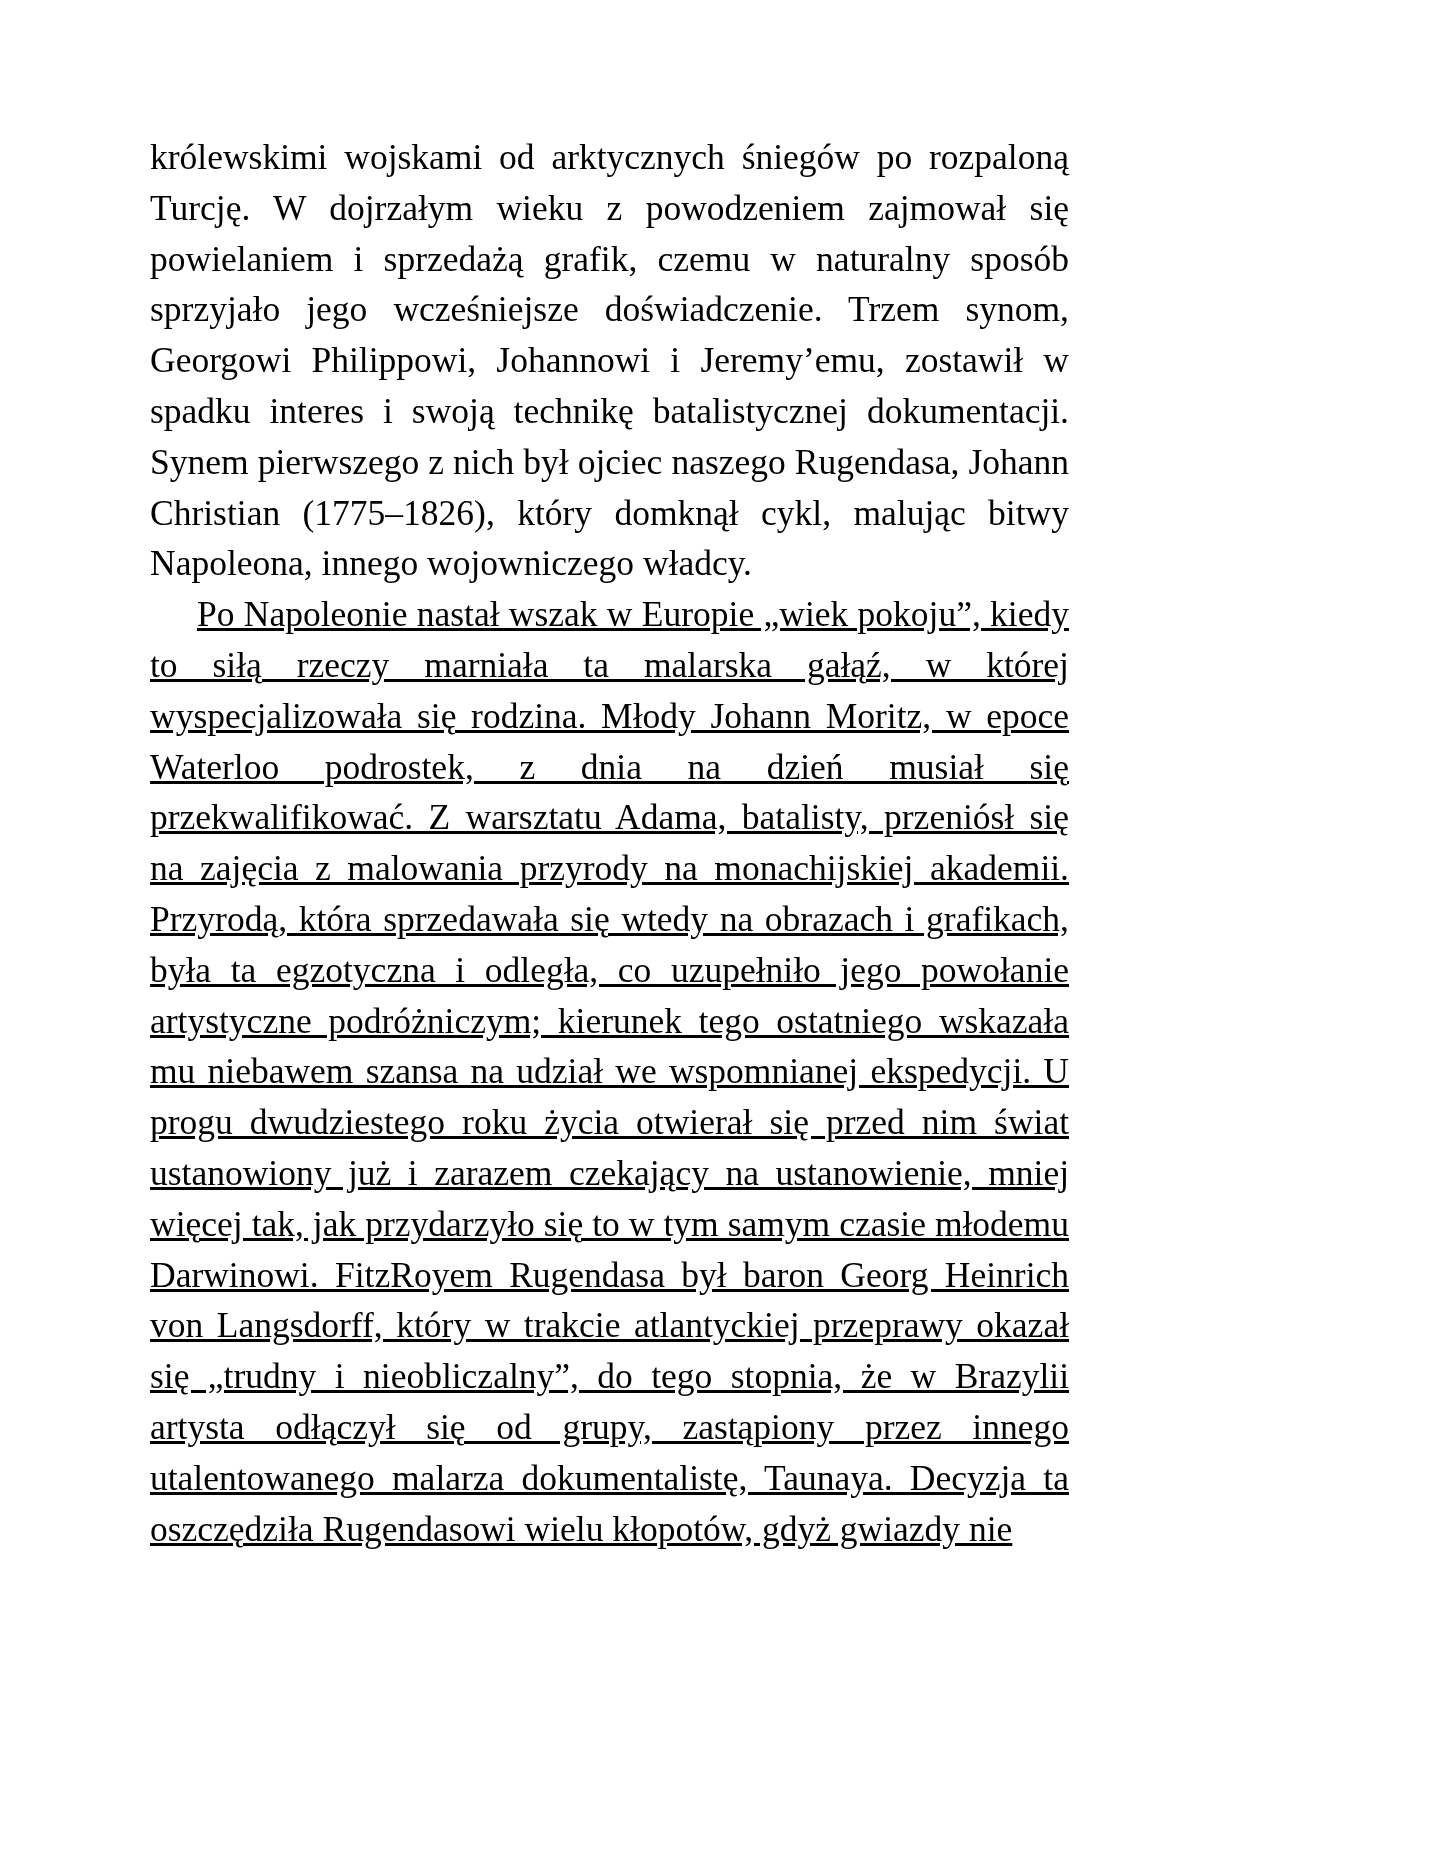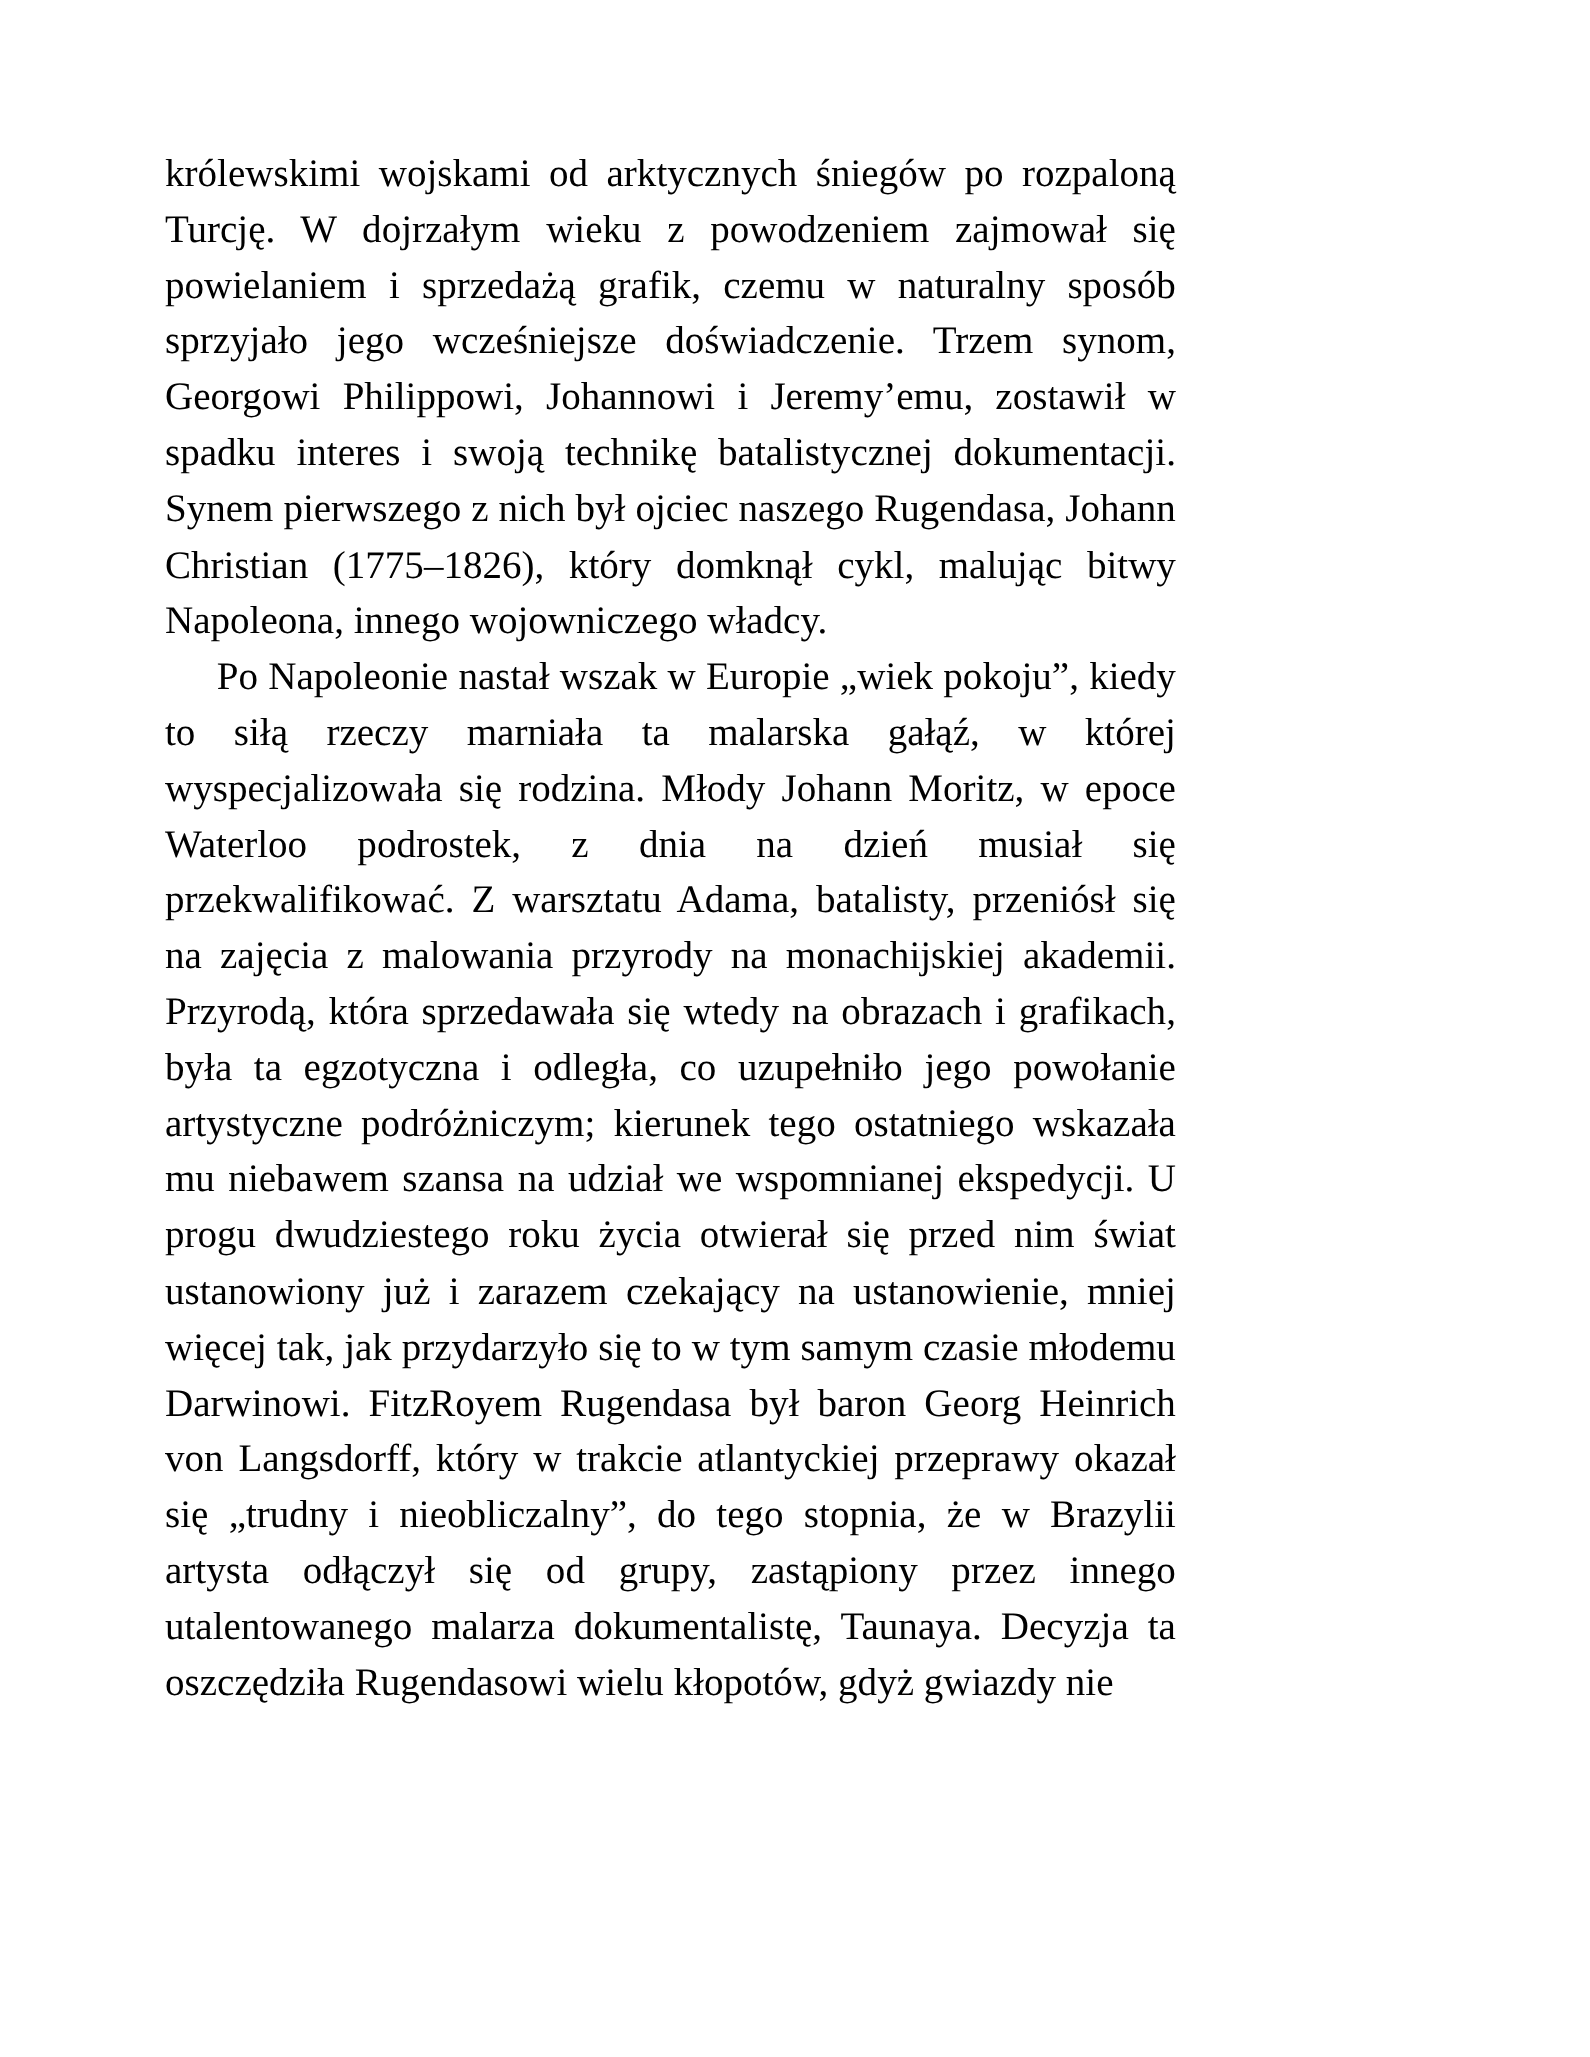--- a/index.html
+++ b/index.html
@@ -41,20 +41,21 @@
   }
   .para + .para {
     margin-top: 0;
   }
   .para.indent {
     text-indent: 47px;
   }
   
   .para:last-of-type {
     text-align: justify;
+    text-decoration: underline;
   }
 </style>
 </head>
 <body>
 
 <div class="page">
   <div class="text-column">
     <p class="para">królewskimi wojskami od arktycznych śniegów po rozpaloną Turcję. W dojrzałym wieku z powodzeniem zajmował się powielaniem i sprzedażą grafik, czemu w naturalny sposób sprzyjało jego wcześniejsze doświadczenie. Trzem synom, Georgowi Philippowi, Johannowi i Jeremy’emu, zostawił w spadku interes i swoją technikę batalistycznej dokumentacji. Synem pierwszego z nich był ojciec naszego Rugendasa, Johann Christian (1775–1826), który domknął cykl, malując bitwy Napoleona, innego wojowniczego władcy.</p>
     <p class="para indent">Po Napoleonie nastał wszak w Europie „wiek pokoju”, kiedy to siłą rzeczy marniała ta malarska gałąź, w której wyspecjalizowała się rodzina. Młody Johann Moritz, w epoce Waterloo podrostek, z dnia na dzień musiał się przekwalifikować. Z warsztatu Adama, batalisty, przeniósł się na zajęcia z malowania przyrody na monachijskiej akademii. Przyrodą, która sprzedawała się wtedy na obrazach i grafikach, była ta egzotyczna i odległa, co uzupełniło jego powołanie artystyczne podróżniczym; kierunek tego ostatniego wskazała mu niebawem szansa na udział we wspomnianej ekspedycji. U progu dwudziestego roku życia otwierał się przed nim świat ustanowiony już i zarazem czekający na ustanowienie, mniej więcej tak, jak przydarzyło się to w tym samym czasie młodemu Darwinowi. FitzRoyem Rugendasa był baron Georg Heinrich von Langsdorff, który w trakcie atlantyckiej przeprawy okazał się „trudny i nieobliczalny”, do tego stopnia, że w Brazylii artysta odłączył się od grupy, zastąpiony przez innego utalentowanego malarza dokumentalistę, Taunaya. Decyzja ta oszczędziła Rugendasowi wielu kłopotów, gdyż gwiazdy nie</p>
   </div>

